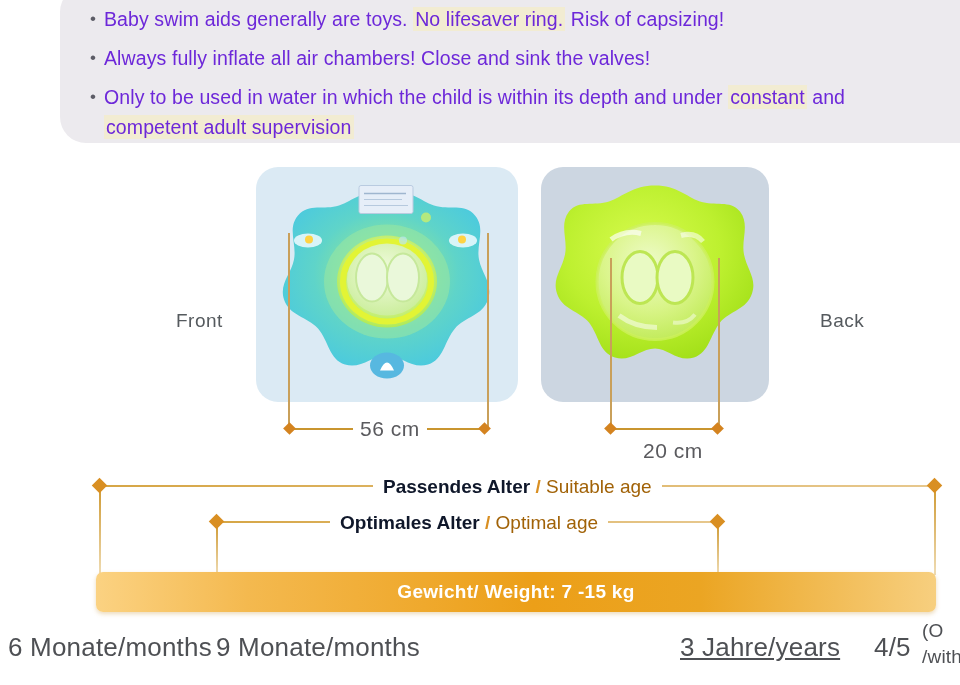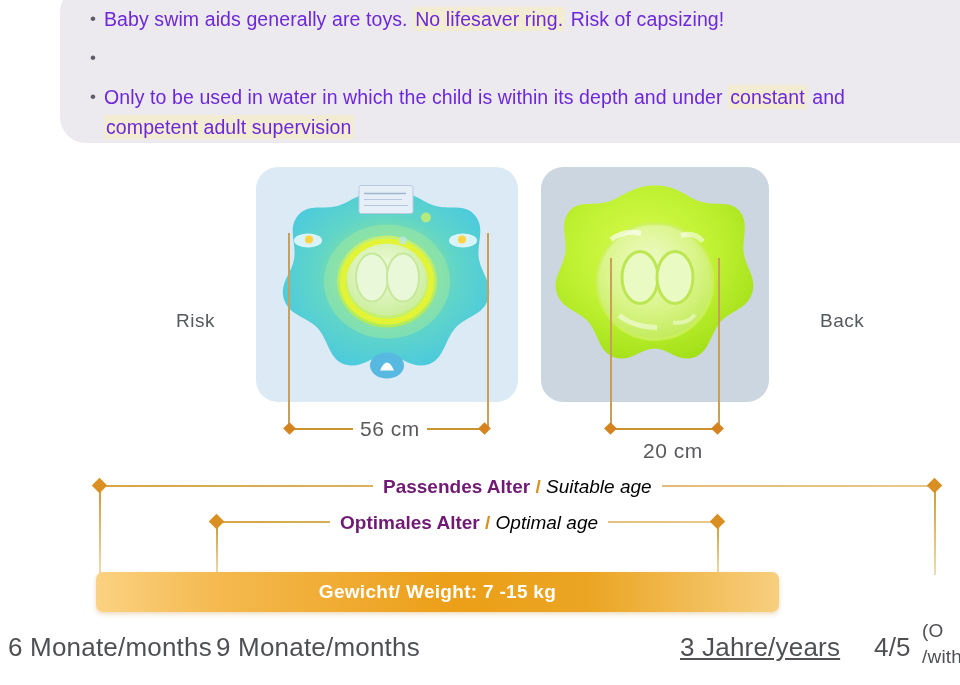--- a/index.html
+++ b/index.html
@@ -122,28 +122,28 @@
     background:#d98f22;
     transform:rotate(45deg);
   }
   .brk-label{
     position:absolute;
     font-size:19px;
     white-space:nowrap;
     background:#fff;
     padding:0 10px;
   }
-  .brk-label .de{color:#701a75;font-weight:600;}
+  .brk-label .de{color:#0f172a;font-weight:600;}
   .brk-label .sep{color:#d98f22;font-weight:700;}
-  .brk-label .en{color:#000000;font-style:italic;}
+  .brk-label .en{color:#a16207;}
 
   #weight-bar{
     position:absolute;
     left:96px; top:572px;
-    width:683px; height:40px;
+    width:840px; height:40px;
     border-radius:7px;
     background:linear-gradient(to right,#fbd282 0%,#f4b94f 18%,#ec9f18 52%,#eba523 72%,#f7cf7f 100%);
     box-shadow:0 2px 4px rgba(200,150,60,.35);
   }
   #weight-bar-label{
     position:absolute;
     left:0;right:0;top:9px;
     text-align:center;
     color:#ffffff;
     font-size:19px;
@@ -166,32 +166,33 @@
 
 <div id="warning-banner">
 
   <div class="bullet-row">
     <span class="bullet-dot">•</span>
     <span class="bullet-text">Baby swim aids generally are toys. <span class="hl">No lifesaver ring.</span> Risk of capsizing!</span>
   </div>
 
   <div class="bullet-row">
     <span class="bullet-dot">•</span>
+    <span class="bullet-text">Always fully inflate all air chambers! Close and sink the valves!</span>
   </div>
 
   <div class="bullet-row">
     <span class="bullet-dot">•</span>
     <span class="bullet-text">Only to be used in water in which the child is within its depth and under <span class="hl">constant</span> and<br><span class="hl">competent adult supervision</span></span>
   </div>
 
 </div>
 
 <div id="product-figures"></div>
 
-<div class="side-label" id="front-label">Risk</div>
+<div class="side-label" id="front-label">Front</div>
 <div class="side-label" id="back-label">Back</div>
 
 <div class="photo" id="front-photo">
   <svg class="flower" width="262" height="235" viewBox="0 0 262 235">
     <defs>
       <radialGradient id="fg1" cx="50%" cy="48%" r="58%">
         <stop offset="0%" stop-color="#bde84e"></stop>
         <stop offset="34%" stop-color="#7fe0a8"></stop>
         <stop offset="60%" stop-color="#5fd4c9"></stop>
         <stop offset="100%" stop-color="#49c9e0"></stop>

